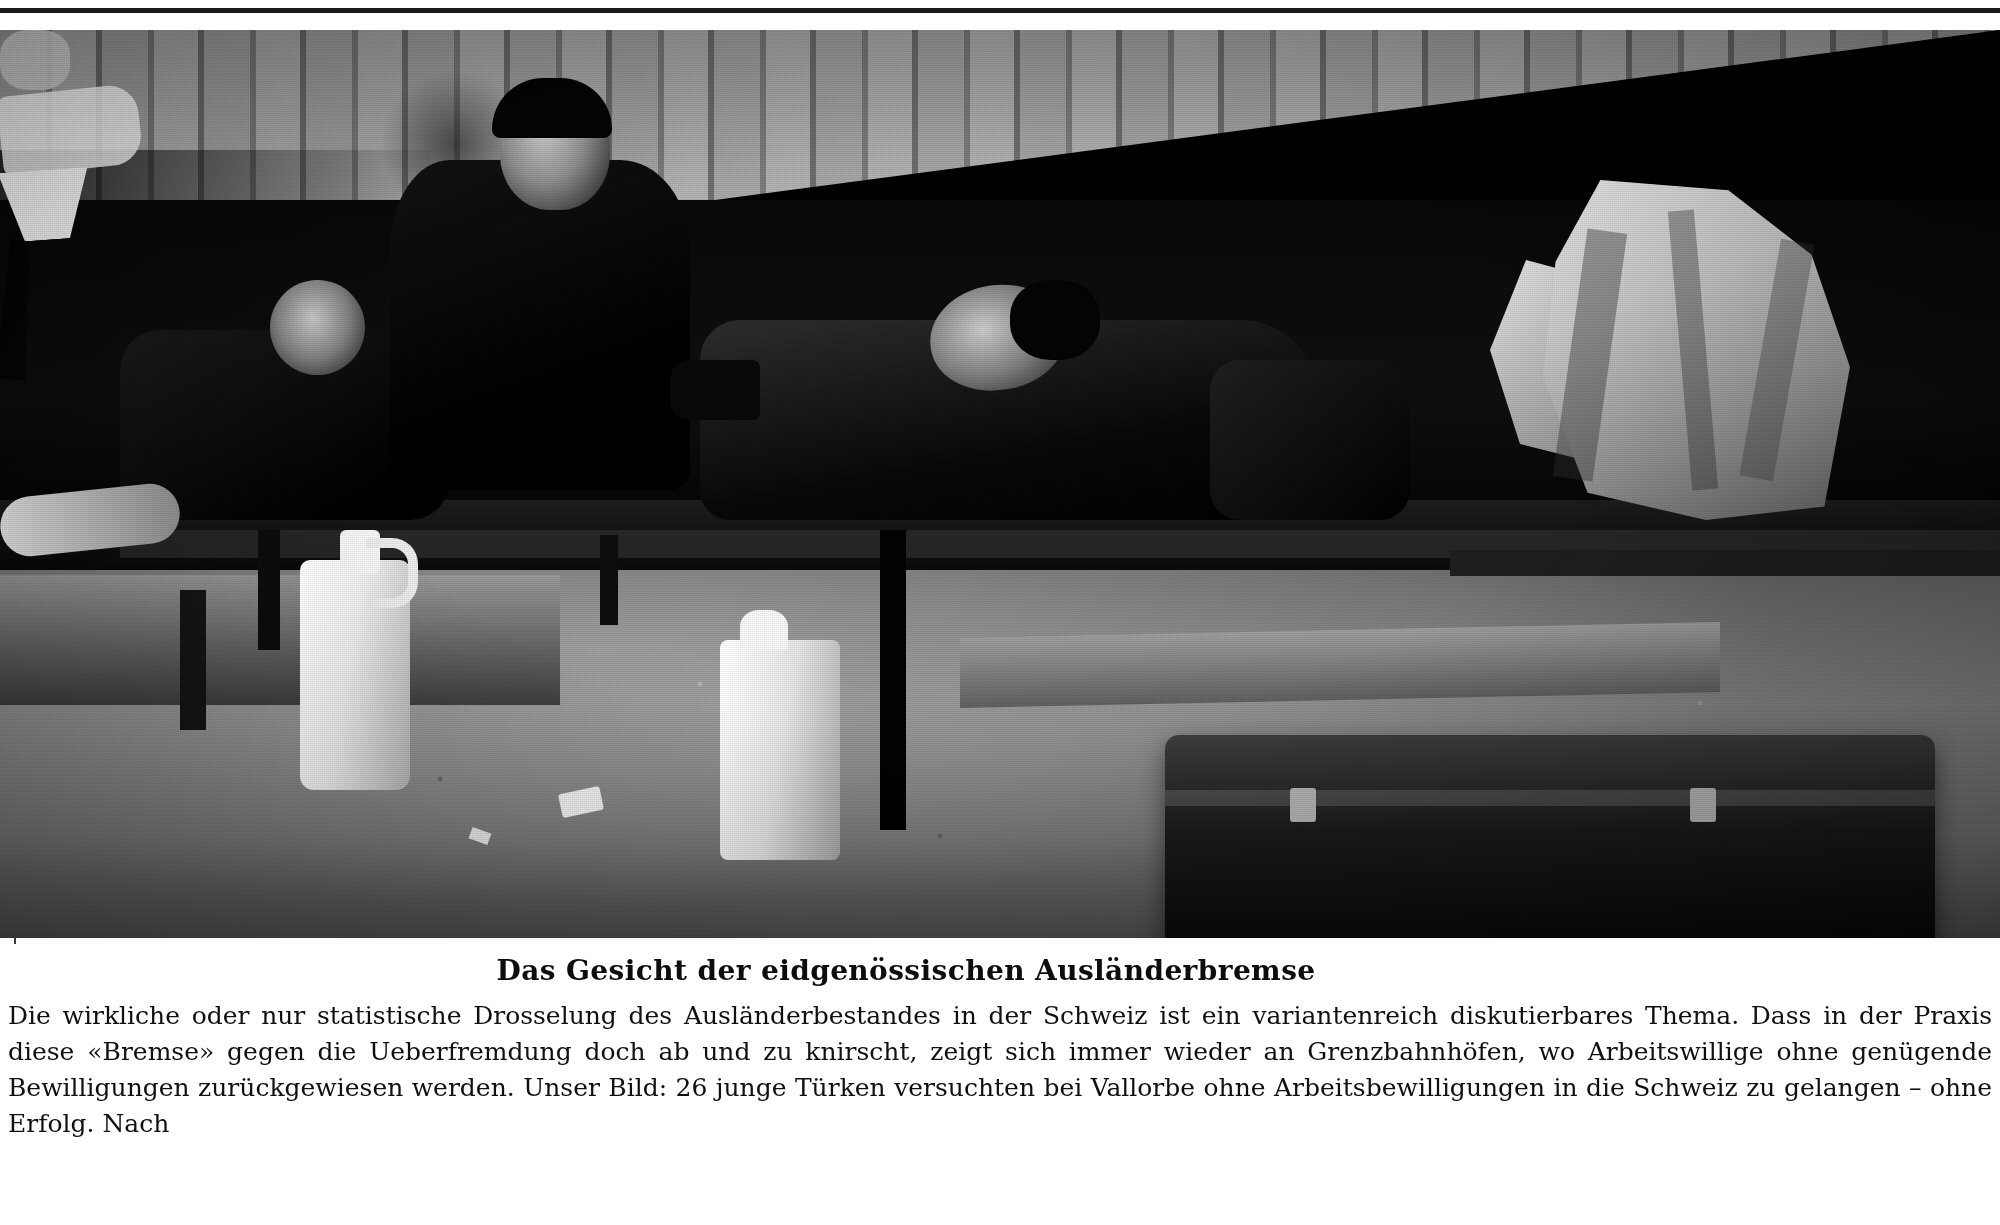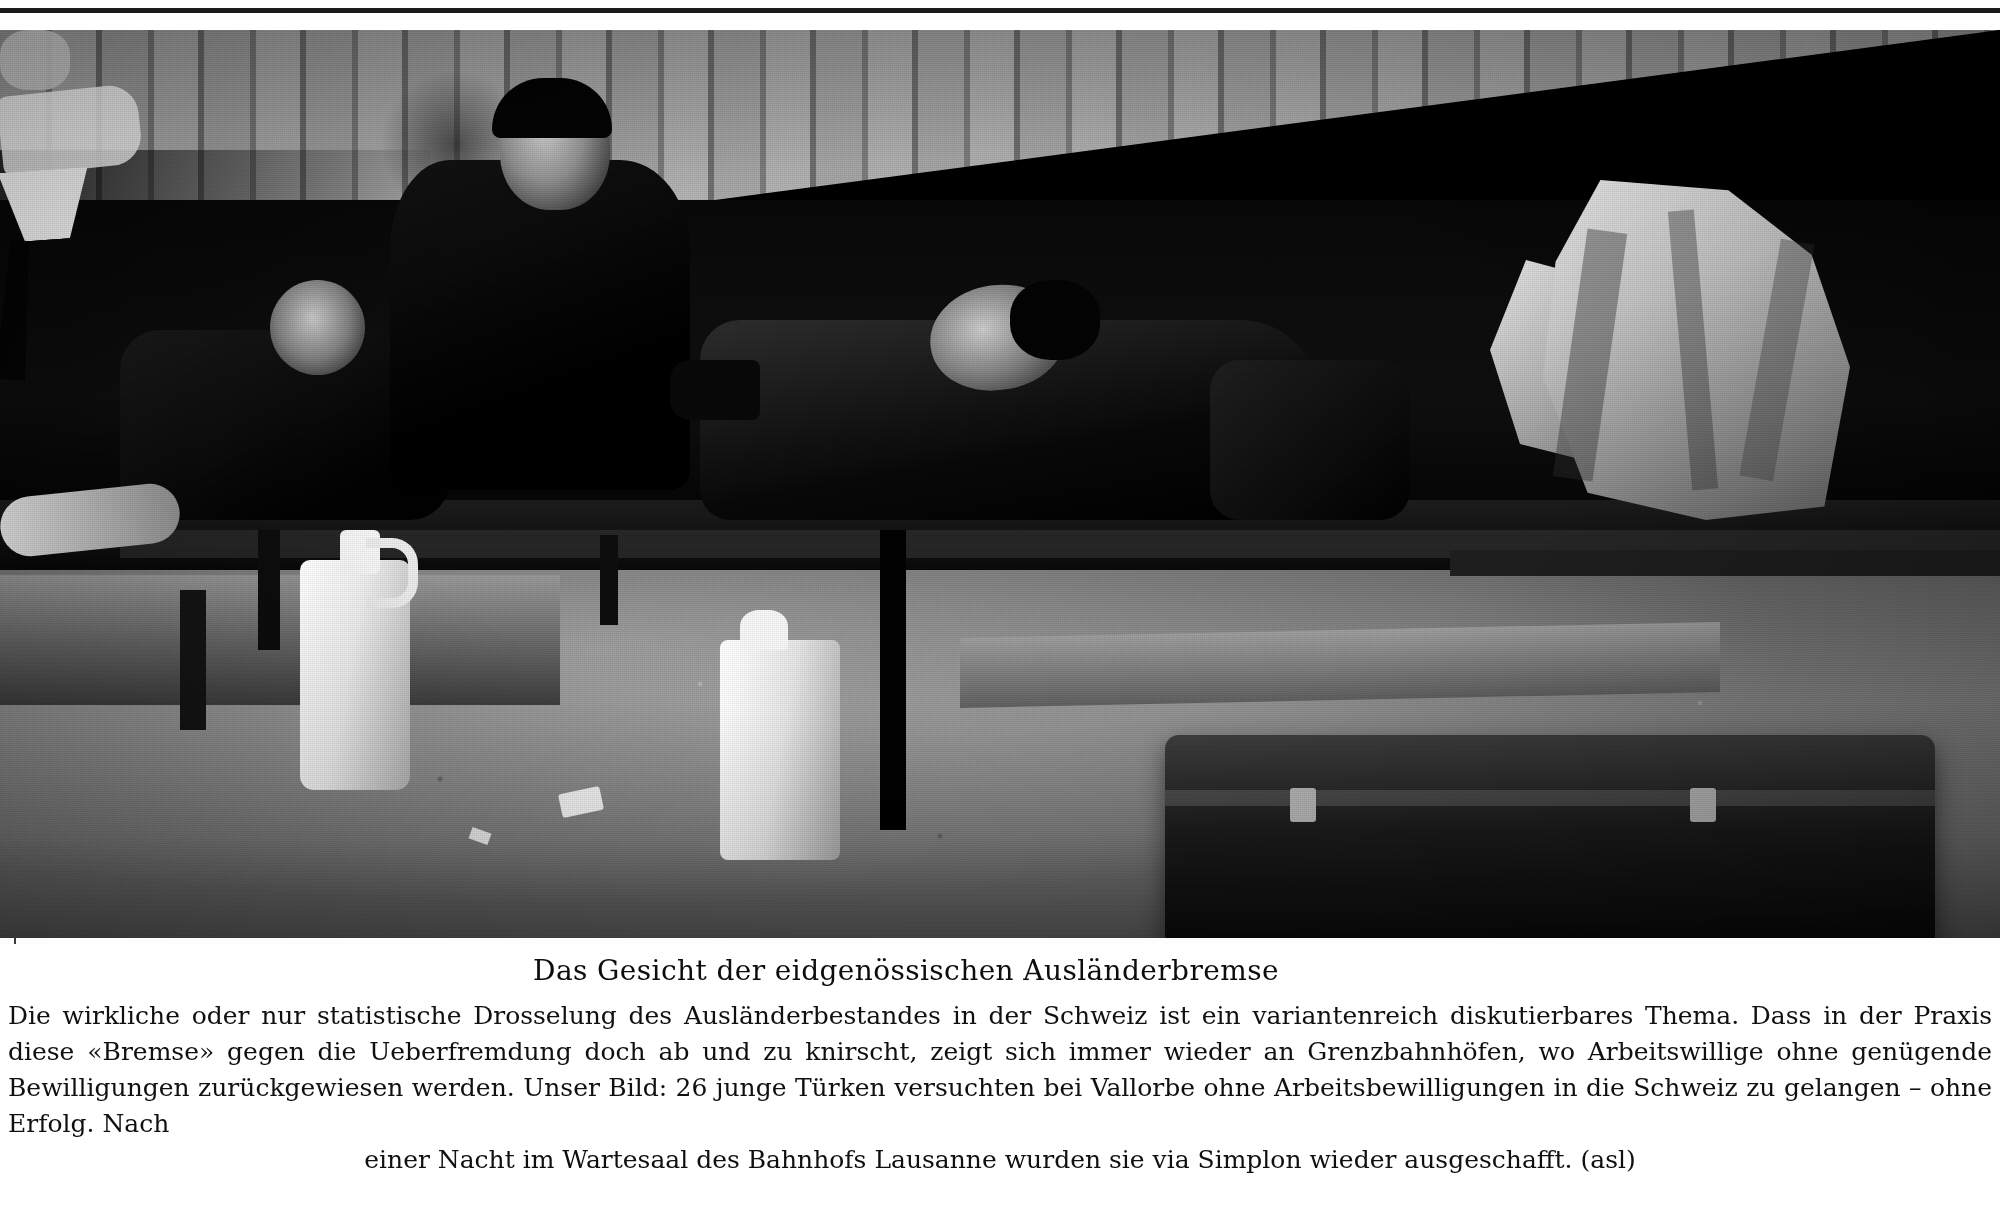--- a/index.html
+++ b/index.html
@@ -454,21 +454,21 @@
     height: 281px;
     background: #ffffff;
   }
   .caption-title {
     position: absolute;
     left: 0;
     top: 10px;
     width: 1812px;
     text-align: center;
     font-family: "DejaVu Serif", serif;
-    font-weight: 400;
+    font-weight: 700;
     font-size: 28px;
     letter-spacing: 0.4px;
     color: #0d0d0d;
   }
   .caption-body {
     position: absolute;
     left: 8px;
     top: 54px;
     width: 1984px;
     font-family: "DejaVu Serif", serif;
@@ -569,17 +569,16 @@
       <div class="vignette"></div>
     </div>
   </div>
 
   <div class="tick"></div>
 
   <div class="caption-block">
     <div class="caption-title">Das Gesicht der eidgenössischen Ausländerbremse</div>
     <div class="caption-body">
       <span>Die wirkliche oder nur statistische Drosselung des Ausländerbestandes in der Schweiz ist ein variantenreich diskutierbares Thema. Dass in der Praxis diese «Bremse» gegen die Ueberfremdung doch ab und zu knirscht, zeigt sich immer wieder an Grenzbahnhöfen, wo Arbeitswillige ohne genügende Bewilligungen zurückgewiesen werden. Unser Bild: 26 junge Türken versuchten bei Vallorbe ohne Arbeitsbewilligungen in die Schweiz zu gelangen – ohne Erfolg. Nach</span>
-      <span class="last-line">einer Nacht im Wartesaal des Bahnhofs Lausanne wurden sie via Simplon wieder ausgeschafft. (asl)</span>
     </div>
   </div>
 
 </div>
 
 </body></html>

